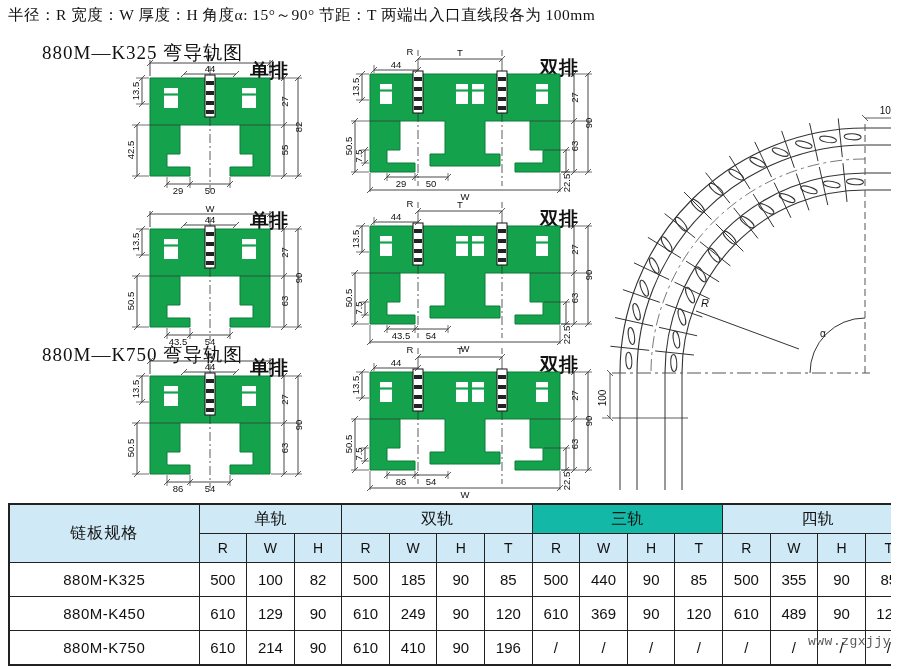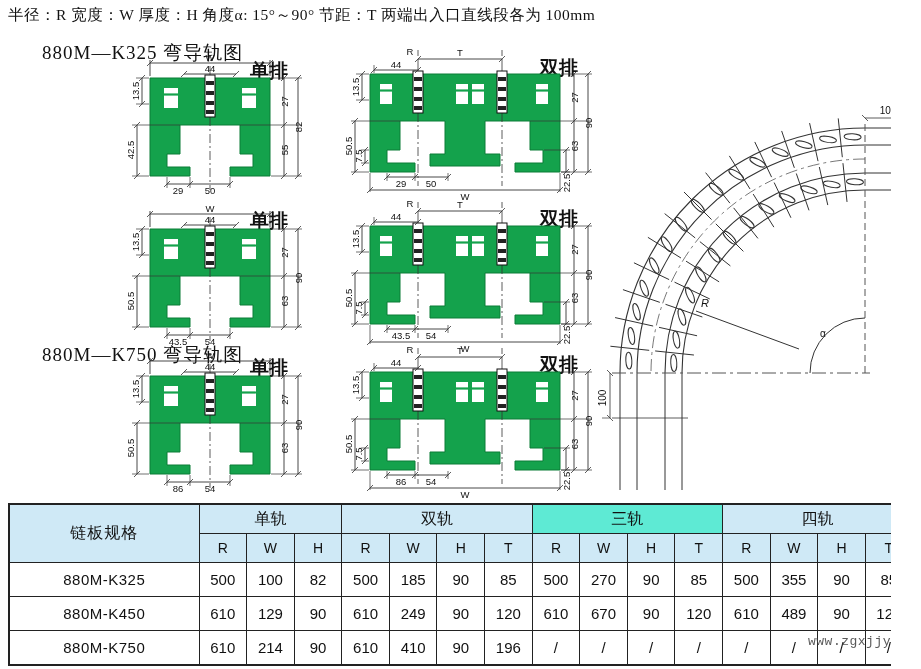--- a/index.html
+++ b/index.html
@@ -589,21 +589,21 @@
   <table id="spec-table" style="border: 2px solid rgb(34, 34, 34);">
     <colgroup>
       <col style="width:190px;">
       <col span="15" style="width:47.6px;">
     </colgroup>
     <thead>
       <tr>
         <th rowspan="2" style="font-size: 16px; letter-spacing: 1px; background: rgb(207, 233, 246);">链板规格</th>
         <th colspan="3" style="font-size: 16px; background: rgb(207, 233, 246);">单轨</th>
         <th colspan="4" style="font-size: 16px; background: rgb(207, 233, 246);">双轨</th>
-        <th colspan="4" style="font-size: 16px; background: #5eead4;">三轨</th>
+        <th colspan="4" style="font-size: 16px; background: #14b8a6;">三轨</th>
         <th colspan="4" style="font-size: 16px; background: rgb(207, 233, 246);">四轨</th>
       </tr>
       <tr id="subhead-row">
           <th style="background: rgb(207, 233, 246); font-size: 14px;">R</th>
           <th style="background: rgb(207, 233, 246); font-size: 14px;">W</th>
           <th style="background: rgb(207, 233, 246); font-size: 14px;">H</th>
           <th style="background: rgb(207, 233, 246); font-size: 14px;">R</th>
           <th style="background: rgb(207, 233, 246); font-size: 14px;">W</th>
           <th style="background: rgb(207, 233, 246); font-size: 14px;">H</th>
           <th style="background: rgb(207, 233, 246); font-size: 14px;">T</th>
@@ -621,39 +621,39 @@
         <tr>
           <td class="rowname">880M-K325</td>
           <td>500</td>
           <td>100</td>
           <td>82</td>
           <td>500</td>
           <td>185</td>
           <td>90</td>
           <td>85</td>
           <td>500</td>
-          <td>270</td>
+          <td>440</td>
           <td>90</td>
           <td>85</td>
           <td>500</td>
           <td>355</td>
           <td>90</td>
           <td>85</td>
         </tr>
         <tr>
           <td class="rowname">880M-K450</td>
           <td>610</td>
           <td>129</td>
           <td>90</td>
           <td>610</td>
           <td>249</td>
           <td>90</td>
           <td>120</td>
           <td>610</td>
-          <td>670</td>
+          <td>369</td>
           <td>90</td>
           <td>120</td>
           <td>610</td>
           <td>489</td>
           <td>90</td>
           <td>120</td>
         </tr>
         <tr>
           <td class="rowname">880M-K750</td>
           <td>610</td>

